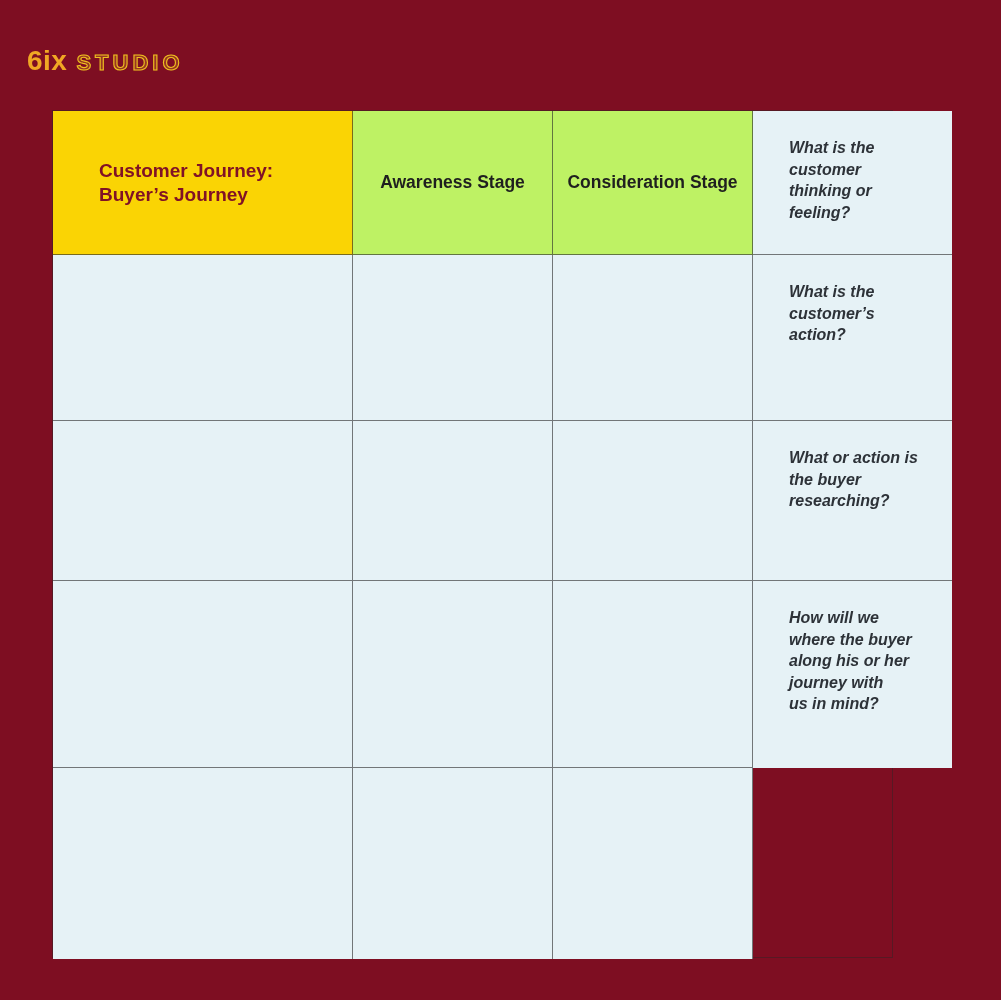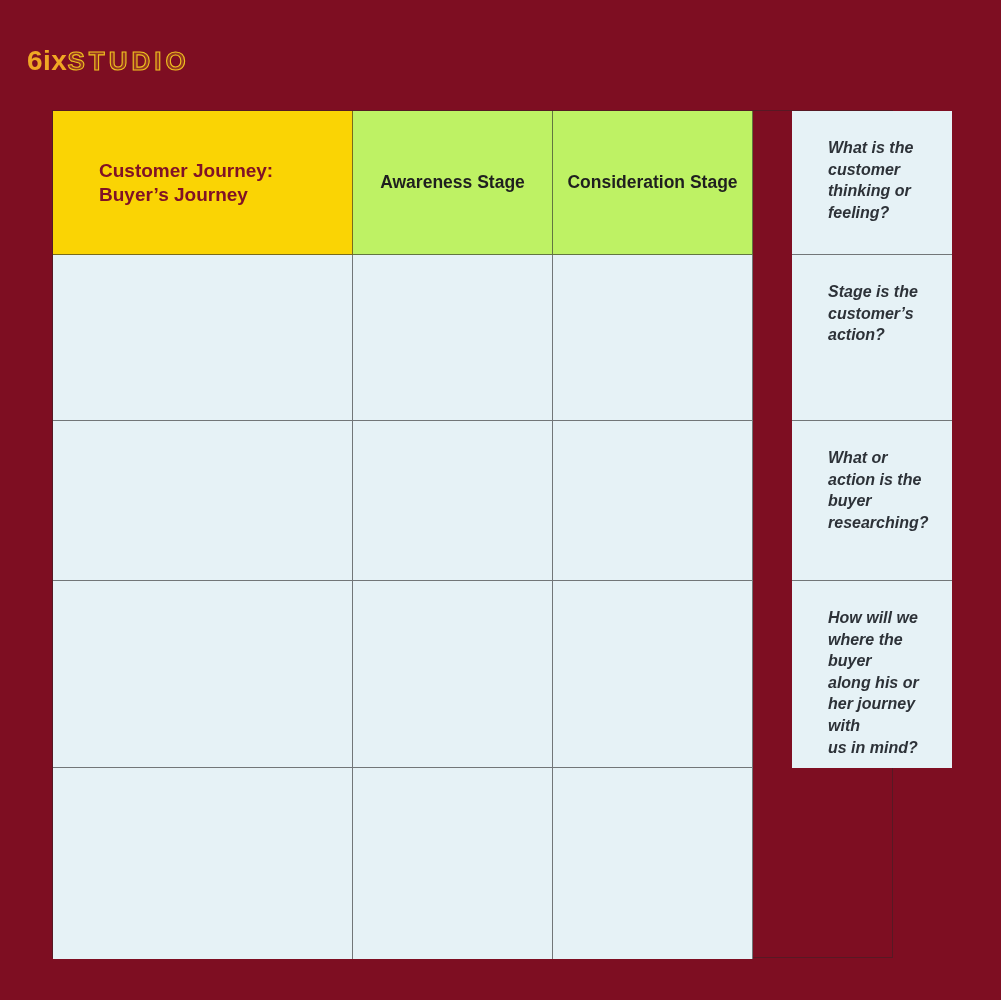--- a/index.html
+++ b/index.html
@@ -27,21 +27,22 @@
     align-items: baseline;
   }
   .logo-main {
     color: #F0A724;
     font-size: 28px;
     font-weight: 800;
     letter-spacing: 0.5px;
     margin-top: 28px;
   }
   .logo-suffix {
-    font-size: 26px;
+    margin-left: 9px;
+    font-size: 22px;
     font-weight: 700;
     letter-spacing: 4px;
     color: rgba(245, 201, 31, 0.22);
     -webkit-text-stroke: 1.1px #EFC11F;
   }
   
   .journey-table {
     position: absolute;
     left: 52px;
     top: 110px;
@@ -87,21 +88,20 @@
     background: #E6F2F6;
   }
   .question-cell {
     color: #2D3238;
     font-weight: bold;
     font-style: italic;
     font-size: 16px;
     line-height: 1.35;
     padding: 26px 24px 0 36px;
     white-space: pre-line;
-    margin-left: 39px;
   }
 </style>
 </head>
 <body>
 
 <div class="canvas">
 
   <header class="logo">
     <span class="logo-main">6ix</span>
     <span class="logo-suffix">STUDIO</span>
@@ -119,21 +119,21 @@
     <div class="cell head-col">
       <span>Consideration Stage</span>
     </div>
 
     <div class="cell body-cell question-cell">What is the customer
 thinking or feeling?</div>
     <div class="cell body-cell"></div>
     <div class="cell body-cell"></div>
     <div class="cell body-cell"></div>
 
-    <div class="cell body-cell question-cell">Stage is the customer’s action?</div>
+    <div class="cell body-cell question-cell">What is the customer’s action?</div>
     <div class="cell body-cell"></div>
     <div class="cell body-cell"></div>
     <div class="cell body-cell"></div>
 
     <div class="cell body-cell question-cell">What or action is the buyer
 researching?</div>
     <div class="cell body-cell"></div>
     <div class="cell body-cell"></div>
     <div class="cell body-cell"></div>
 

